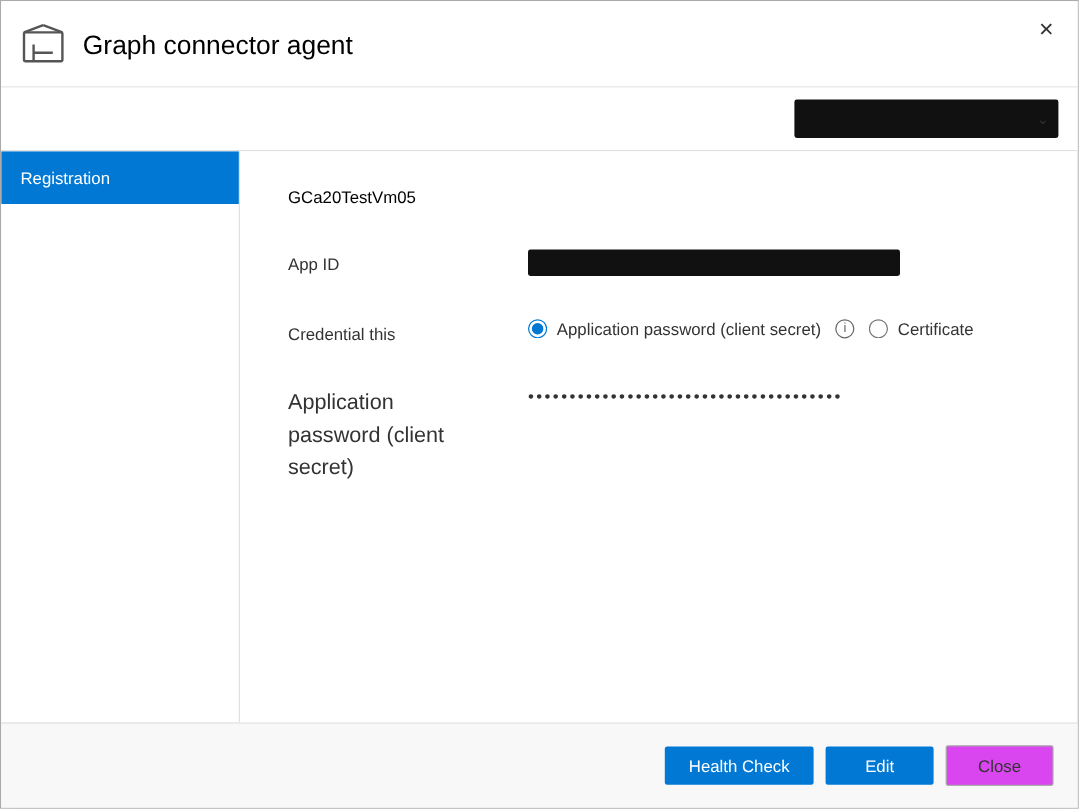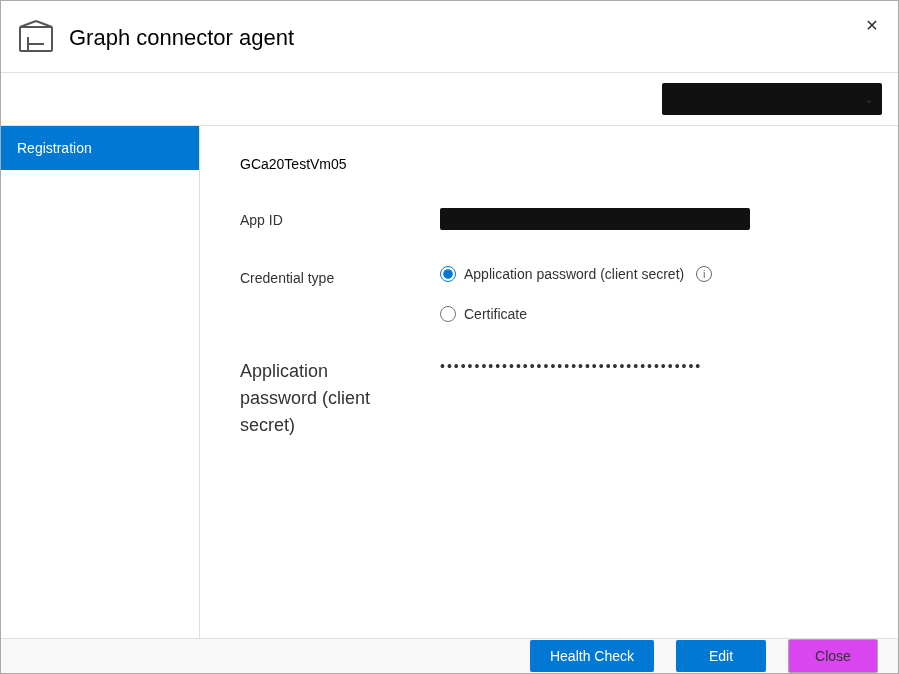--- a/index.html
+++ b/index.html
@@ -196,22 +196,22 @@
 
     .app-id-bar {
       width: 310px;
       height: 22px;
       background: #111;
       border-radius: 2px;
     }
 
     .credential-options {
       display: flex;
-      flex-direction: column;
-      gap: 24px;
+      flex-direction: row;
+      gap: 12px;
     }
 
     .radio-option {
       display: flex;
       align-items: center;
       gap: 8px;
       font-size: 14px;
       color: #333;
       cursor: pointer;
     }
@@ -246,26 +246,26 @@
     .multi-line-label {
       width: 200px;
       font-size: 18px;
       color: #333;
       flex-shrink: 0;
       line-height: 1.5;
     }
 
     
     .footer {
-      padding: 0 20px;
+      padding: 18px 20px;
       border-top: 1px solid #e0e0e0;
       background: #f8f8f8;
       display: flex;
       justify-content: flex-end;
-      gap: 22px;
+      gap: 10px;
       align-items: center;
     }
 
     .btn {
       padding: 8px 20px;
       font-size: 14px;
       cursor: pointer;
       border: none;
       border-radius: 2px;
       font-family: inherit;
@@ -326,21 +326,21 @@
       </div>
 
       <div class="form-row">
         <div class="form-label">App ID</div>
         <div class="form-value">
           <div class="app-id-bar"></div>
         </div>
       </div>
 
       <div class="form-row">
-        <div class="form-label">Credential type</div>
+        <div class="form-label">Credential this</div>
         <div class="form-value credential-options">
           <label class="radio-option">
             <input type="radio" name="credential" class="radio-input" checked="" style="">
             <span>Application password (client secret)</span>
             <span class="info-icon">i</span>
           </label>
           <label class="radio-option">
             <input type="radio" name="credential" class="radio-input" style="">
             <span>Certificate</span>
           </label>

